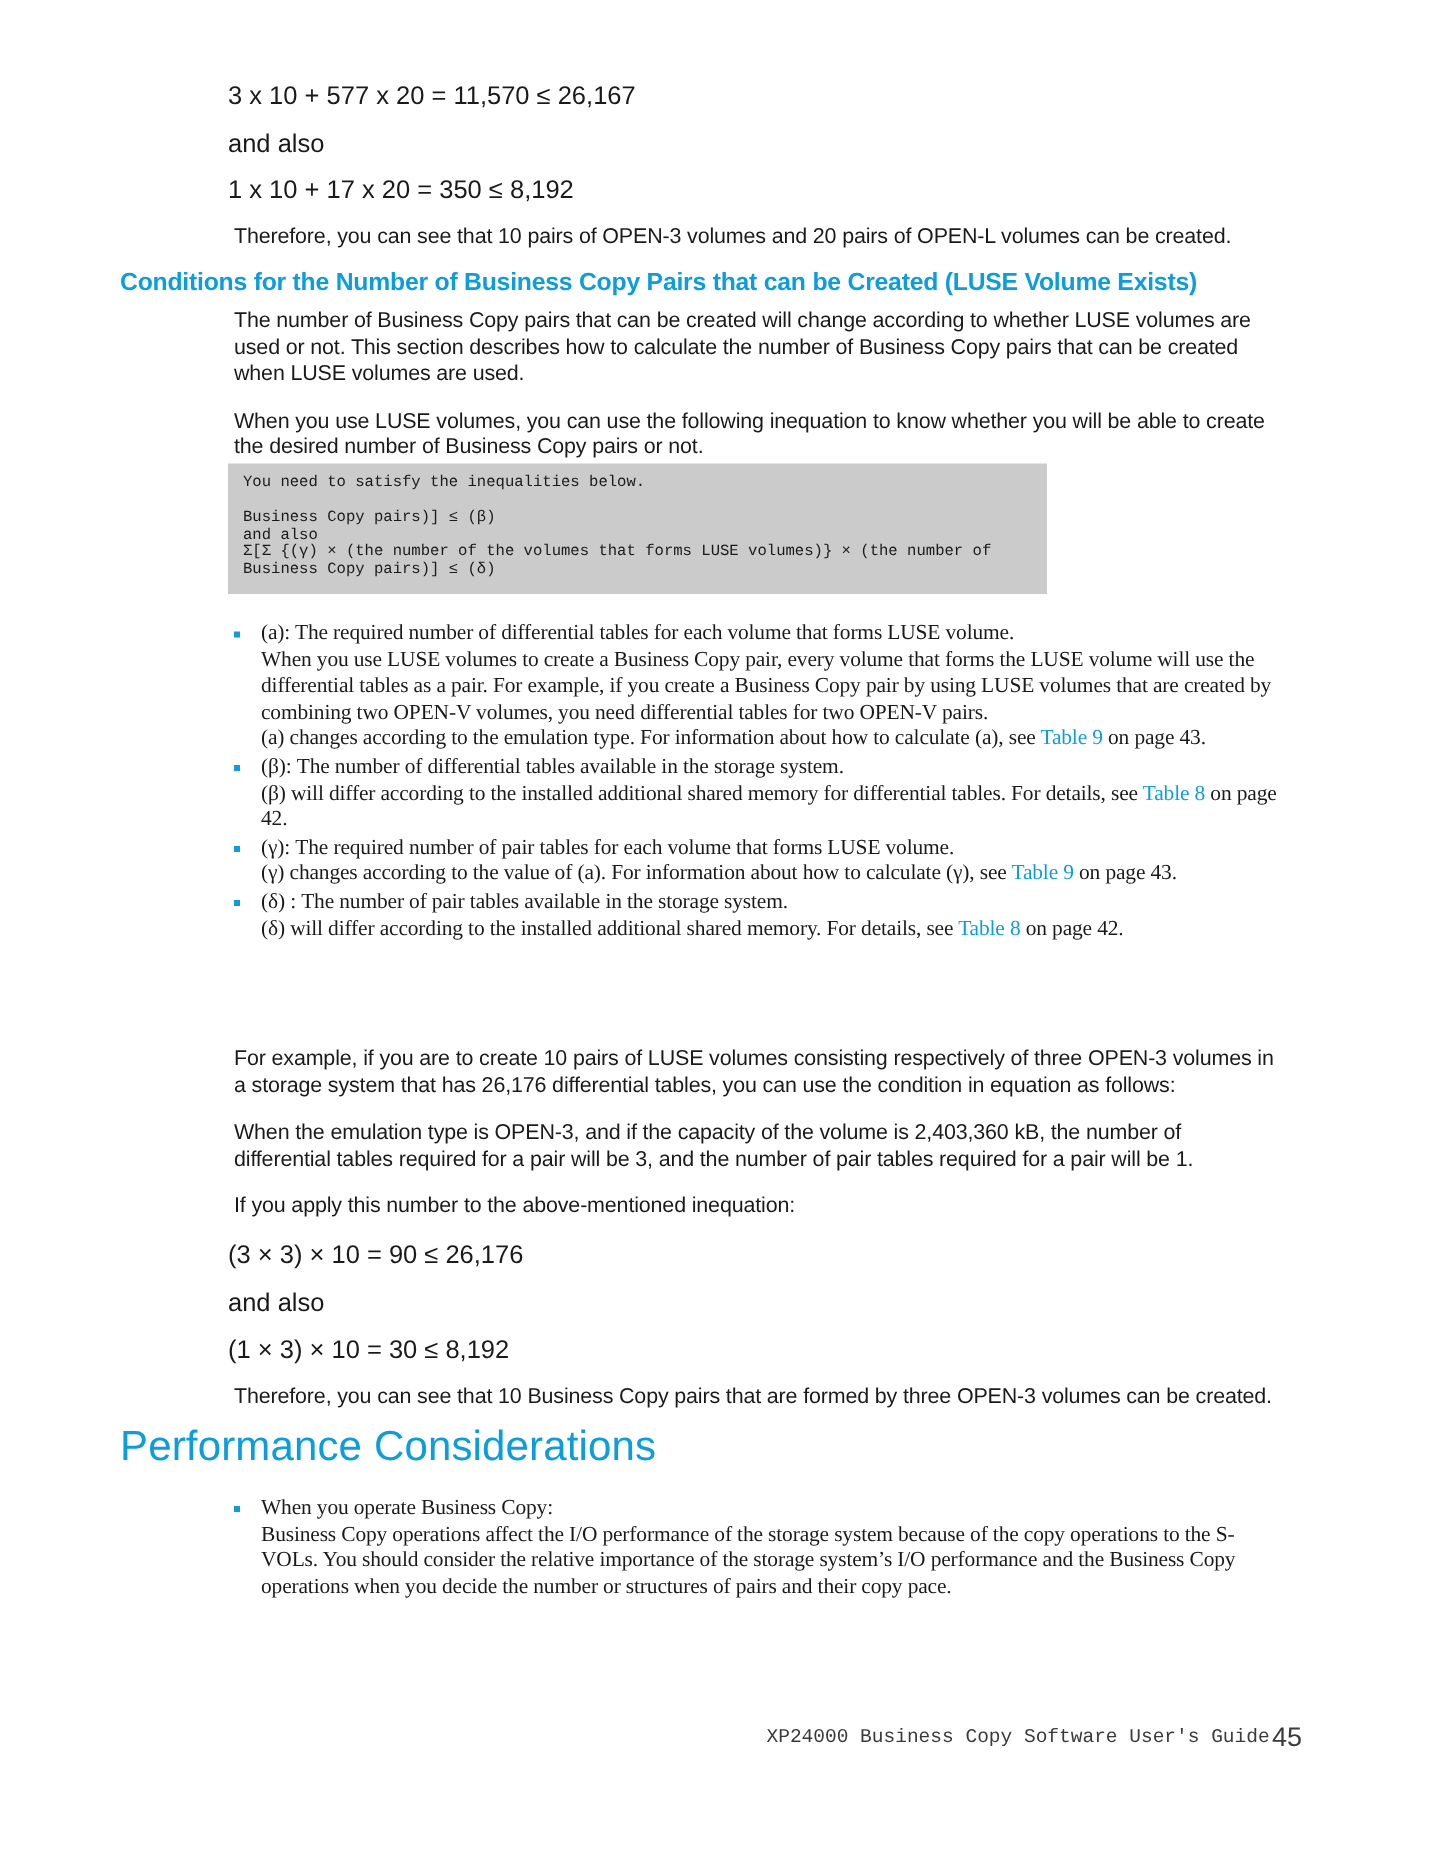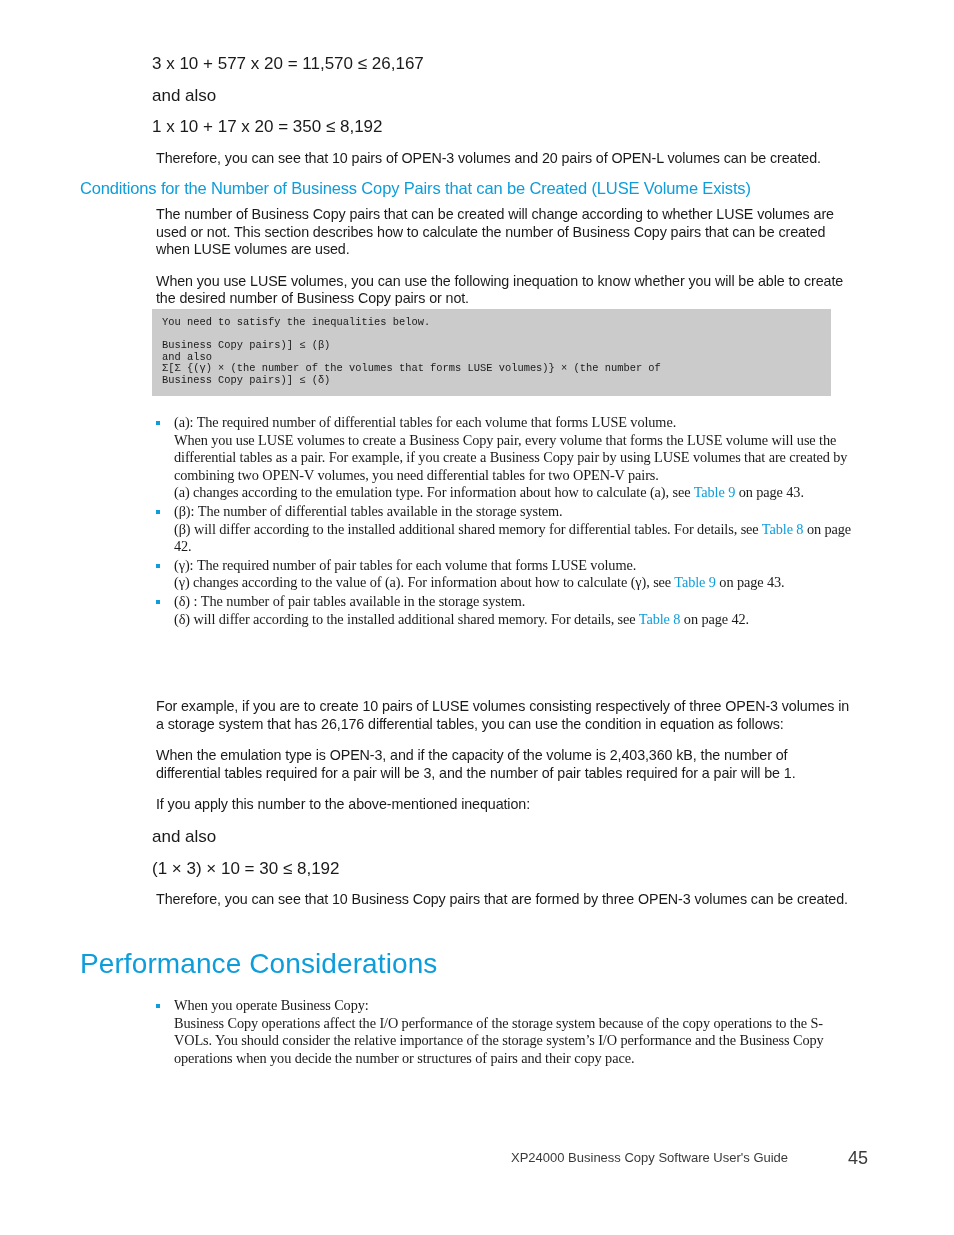--- a/index.html
+++ b/index.html
@@ -67,21 +67,21 @@
     color: #0d9ddb;
     letter-spacing: 0.1px;
     margin: 0;
     white-space: nowrap;
   }
 
   
   .codeblock {
     position: absolute;
     left: 152px;
-    width: 679px;
+    width: 546px;
     background: #cbcbcb;
     box-sizing: border-box;
     padding: 8px 10px 9px 10px;
   }
   .codeblock pre {
     margin: 0;
     font-family: "Liberation Mono", "DejaVu Sans Mono", monospace;
     font-size: 10.4px;
     line-height: 11.6px;
     color: #1a1a1a;
@@ -135,20 +135,21 @@
     height: 20px;
   }
   .footer .doc-title {
     position: absolute;
     left: 511px;
     top: 0;
     font-size: 13px;
     line-height: 16px;
     color: #3a3a3a;
     white-space: nowrap;
+    font-family: Liberation Mono, monospace;
   }
   .footer .page-number {
     position: absolute;
     left: 848px;
     top: 0;
     font-size: 18px;
     line-height: 16px;
     color: #3a3a3a;
   }
 </style>
@@ -157,21 +158,21 @@
 
 <div class="page">
 
   <div class="body-col" style="top:55px;">
     <p class="eq">3 x 10 + 577 x 20 = 11,570 ≤ 26,167</p>
     <p class="eq">and also</p>
     <p class="eq">1 x 10 + 17 x 20 = 350 ≤ 8,192</p>
     <p class="para">Therefore, you can see that 10 pairs of OPEN-3 volumes and 20 pairs of OPEN-L volumes can be created.</p>
   </div>
 
-  <h2 class="h2" style="top:178px;">Conditions for the Number of Business Copy Pairs that can be Created (LUSE Volume Exists)</h2>
+  <h2 class="h2" style="top:178px;font-weight:bold;">Conditions for the Number of Business Copy Pairs that can be Created (LUSE Volume Exists)</h2>
 
   <div class="body-col" style="top:206px;">
     <p class="para">The number of Business Copy pairs that can be created will change according to whether LUSE volumes are used or not.  This section describes how to calculate the number of Business Copy pairs that can be created when LUSE volumes are used.</p>
     <p class="para">When you use LUSE volumes, you can use the following inequation to know whether you will be able to create the desired number of Business Copy pairs or not.</p>
   </div>
 
   <div class="codeblock" style="top:309px;">
     <pre>You need to satisfy the inequalities below.
 
 Business Copy pairs)] ≤ (β)
@@ -205,20 +206,21 @@
       <span class="marker"></span>
       <span class="sub">(δ) : The number of pair tables available in the storage system.</span>
       <span class="sub"><span>(δ) will differ according to the installed additional shared memory.  For details, see </span><a class="xref" href="#">Table 8</a><span> on page 42.</span></span>
     </li>
   </ul>
 
   <div class="body-col" style="top:698px;">
     <p class="para">For example, if you are to create 10 pairs of LUSE volumes consisting respectively of three OPEN-3 volumes in a storage system that has 26,176 differential tables, you can use the condition in equation as follows:</p>
     <p class="para">When the emulation type is OPEN-3, and if the capacity of the volume is 2,403,360 kB, the number of differential tables required for a pair will be 3, and the number of pair tables required for a pair will be 1.</p>
     <p class="para">If you apply this number to the above-mentioned inequation:</p>
+    <p class="eq">(3 × 3) × 10 = 90 ≤ 26,176</p>
     <p class="eq">and also</p>
     <p class="eq">(1 × 3) × 10 = 30 ≤ 8,192</p>
     <p class="para">Therefore, you can see that 10 Business Copy pairs that are formed by three OPEN-3 volumes can be created.</p>
   </div>
 
   <h1 class="h1" style="top:950px;">Performance Considerations</h1>
 
   <ul class="bullets" style="position:absolute; left:152px; top:983px; width:703px;">
     <li>
       <span class="marker"></span>

